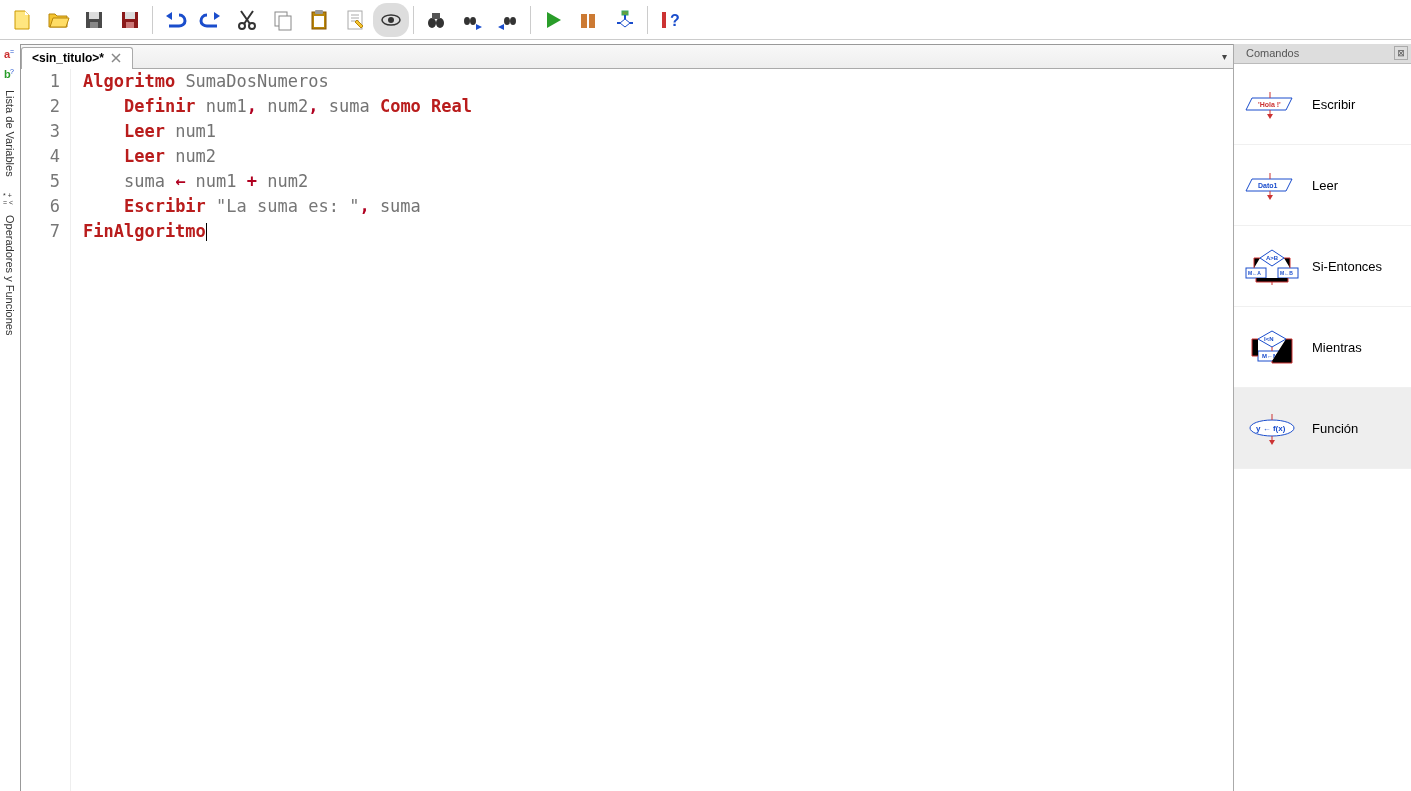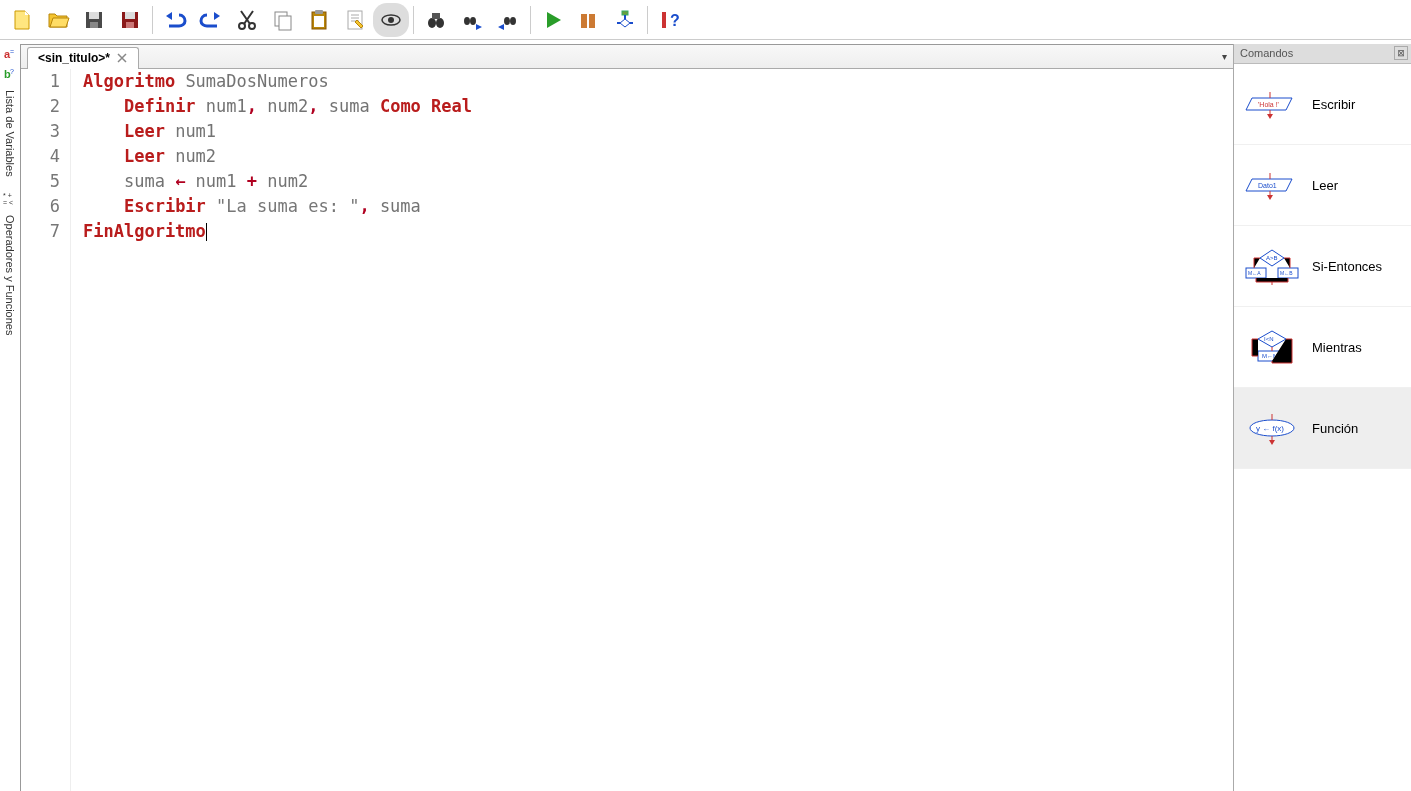--- a/index.html
+++ b/index.html
@@ -15,43 +15,43 @@
 .main { flex: 1; display: flex; overflow: hidden; }
 
 
 .left-side { width: 20px; display: flex; flex-direction: column; align-items: center; padding-top: 6px; gap: 4px; }
 .vlabel { writing-mode: vertical-rl; font-size: 11px; color: #333; padding: 4px 0; cursor: pointer; }
 .vicon { width: 16px; height: 16px; }
 
 
 .editor-wrap { flex: 1; display: flex; flex-direction: column; border-left: 1px solid #999; border-top: 1px solid #999; margin-top: 4px; }
 .tab-bar { height: 24px; display: flex; align-items: center; background: linear-gradient(#f8f8f8,#eee); border-bottom: 1px solid #aaa; position: relative; }
-.tab { height: 22px; display: flex; align-items: center; padding: 0 10px; background: #fff; border: 1px solid #aaa; border-bottom: none; border-radius: 3px 3px 0 0; margin-left: 6px; gap: 6px; position: relative; top: 1px; }
+.tab { height: 22px; display: flex; align-items: center; padding: 0 10px; background: #fff; border: 1px solid #aaa; border-bottom: none; border-radius: 3px 3px 0 0; margin-left: 0; gap: 6px; position: relative; top: 1px; }
 .tab-title { font-weight: bold; font-size: 12px; }
 .tab-close { width: 12px; height: 12px; display: flex; align-items: center; justify-content: center; cursor: pointer; }
 .tab-close svg { width: 10px; height: 10px; }
 .tab-drop { position: absolute; right: 6px; font-size: 10px; cursor: pointer; color: #444; }
 
 .code-area { flex: 1; display: flex; font-family: "DejaVu Sans Mono", monospace; font-size: 17px; line-height: 25px; overflow: auto; background: #fff; }
 .gutter { width: 50px; text-align: right; padding-right: 10px; color: #777; user-select: none; border-right: 1px solid #eee; }
 .code { padding-left: 12px; white-space: pre; }
 .kw { color: #b91c1c; font-weight: bold; }
 .op { color: #b00020; font-weight: bold; }
 .str { color: #777; }
 .txt { color: #737373; }
 .cursor { border-right: 1px solid #000; display:inline-block; height:18px; vertical-align:middle;}
 
 
 .right-panel { width: 178px; border-left: 1px solid #aaa; display: flex; flex-direction: column; margin-top: 4px; }
-.panel-title { height: 20px; background: #ddd; font-size: 11px; padding: 3px 6px; color: #555; border-bottom: 1px solid #bbb; position: relative; }
+.panel-title { height: 20px; background: #ddd; font-size: 11px; padding: 3px 12px; color: #555; border-bottom: 1px solid #bbb; position: relative; }
 .panel-close { position: absolute; right: 3px; top: 2px; width: 14px; height: 14px; border: 1px solid #aaa; font-size: 9px; display: flex; align-items: center; justify-content: center; cursor: pointer; }
 .cmd-list { flex: 1; overflow-y: auto; }
 .cmd-item { height: 81px; display: flex; align-items: center; padding: 0 8px; gap: 10px; cursor: pointer; border-bottom: 1px solid #f0f0f0; }
 .cmd-item.sel { background: #eee; }
-.cmd-icon { width: 60px; height: 40px; display: flex; align-items: center; justify-content: center; flex-shrink: 0; }
+.cmd-icon { width: 60px; height: 40px; display: flex; align-items: center; justify-content: center; flex-shrink: 0; font-weight: bold; }
 .cmd-label { font-size: 13px; color: #000; }
 </style>
 </head>
 <body>
 
 <div class="toolbar">
   <div class="tb-btn">
       <svg viewBox="0 0 24 24">
         <path fill="#ffe680" stroke="#cc9900" d="M5 3h10l4 4v14H5z"></path>
         <path fill="#fff" d="M15 3v4h4"></path>

